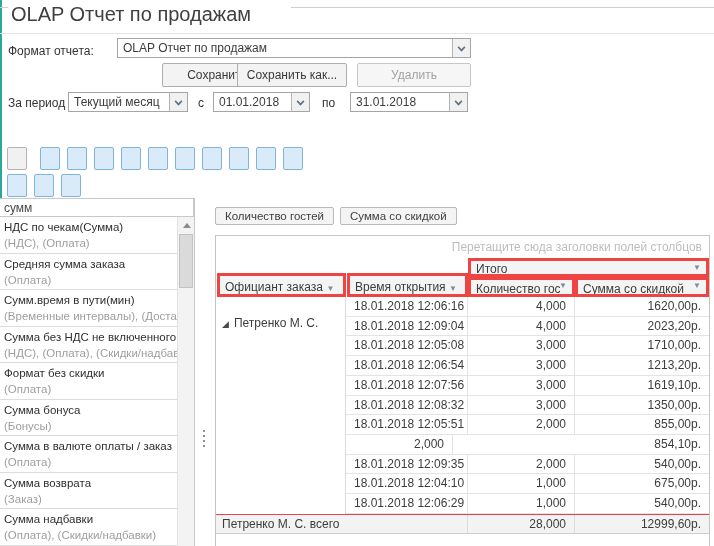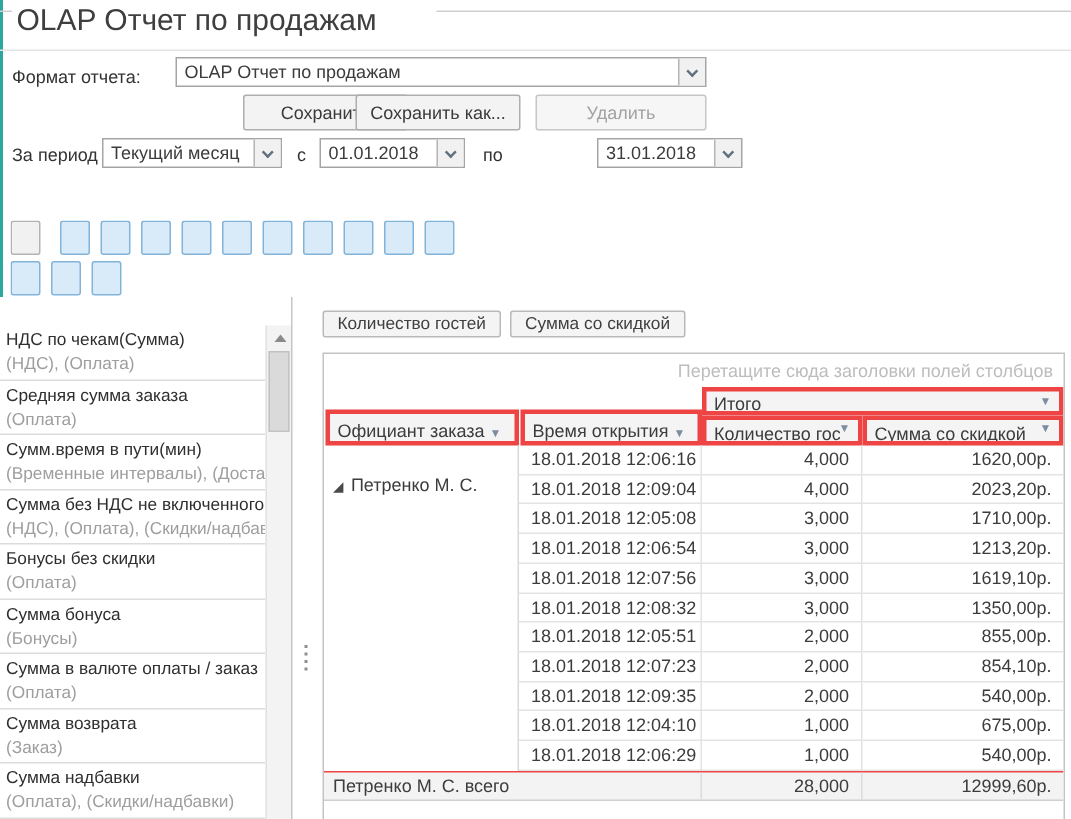--- a/index.html
+++ b/index.html
@@ -111,21 +111,21 @@
       </span>
   </div>
   <div class="lbl" style="left:198px; top:96px;">с</div>
   <div class="combo" style="left:213px; top:92px; width:97px;">
     <span class="val">01.01.2018</span>
     <span class="arrow-box">
         <i class="chev"></i>
       </span>
   </div>
   <div class="lbl" style="left:322px; top:96px;">по</div>
-  <div class="combo" style="left:350px; top:92px; width:97px;margin-left:48px;">
+  <div class="combo" style="left:350px; top:92px; width:118px;">
     <span class="val">31.01.2018</span>
     <span class="arrow-box">
         <i class="chev"></i>
       </span>
   </div>
 
   <div class="frow" style="top:147px;">
 
   <span class="fbtn v-neutral"></span>
       <span class="fbtn v-blue"></span>
@@ -140,40 +140,41 @@
       <span class="fbtn v-blue"></span>
     </div>
   <div class="frow" style="top:174px;">
 
   <span class="fbtn v-blue"></span>
       <span class="fbtn v-blue"></span>
       <span class="fbtn v-blue"></span>
     </div>
 
   <div class="field-panel">
+    <input class="search-box" value="сумм" style="">
     <div class="field-list">
 
     <div class="field-item">
           <div class="fi-title">НДС по чекам(Сумма)</div>
           <div class="fi-sub">(НДС), (Оплата)</div>
         </div>
         <div class="field-item">
           <div class="fi-title">Средняя сумма заказа</div>
           <div class="fi-sub">(Оплата)</div>
         </div>
         <div class="field-item">
           <div class="fi-title">Сумм.время в пути(мин)</div>
           <div class="fi-sub">(Временные интервалы), (Доставк</div>
         </div>
         <div class="field-item">
           <div class="fi-title">Сумма без НДС не включенного в с</div>
           <div class="fi-sub">(НДС), (Оплата), (Скидки/надбавк</div>
         </div>
         <div class="field-item">
-          <div class="fi-title">Бонусы без скидки</div>
+          <div class="fi-title">Формат без скидки</div>
           <div class="fi-sub">(Оплата)</div>
         </div>
         <div class="field-item">
           <div class="fi-title">Сумма бонуса</div>
           <div class="fi-sub">(Бонусы)</div>
         </div>
         <div class="field-item">
           <div class="fi-title">Сумма в валюте оплаты / заказ</div>
           <div class="fi-sub">(Оплата)</div>
         </div>
@@ -269,21 +270,20 @@
             <span class="c4">1350,00р.</span>
           </div>
           <div class="trow">
             <span class="c1"></span>
             <span class="c2">18.01.2018 12:05:51</span>
             <span class="c3">2,000</span>
             <span class="c4">855,00р.</span>
           </div>
           <div class="trow">
             <span class="c1"></span>
-            <span class="c2">18.01.2018 12:07:23</span>
             <span class="c3">2,000</span>
             <span class="c4">854,10р.</span>
           </div>
           <div class="trow">
             <span class="c1"></span>
             <span class="c2">18.01.2018 12:09:35</span>
             <span class="c3">2,000</span>
             <span class="c4">540,00р.</span>
           </div>
           <div class="trow">

